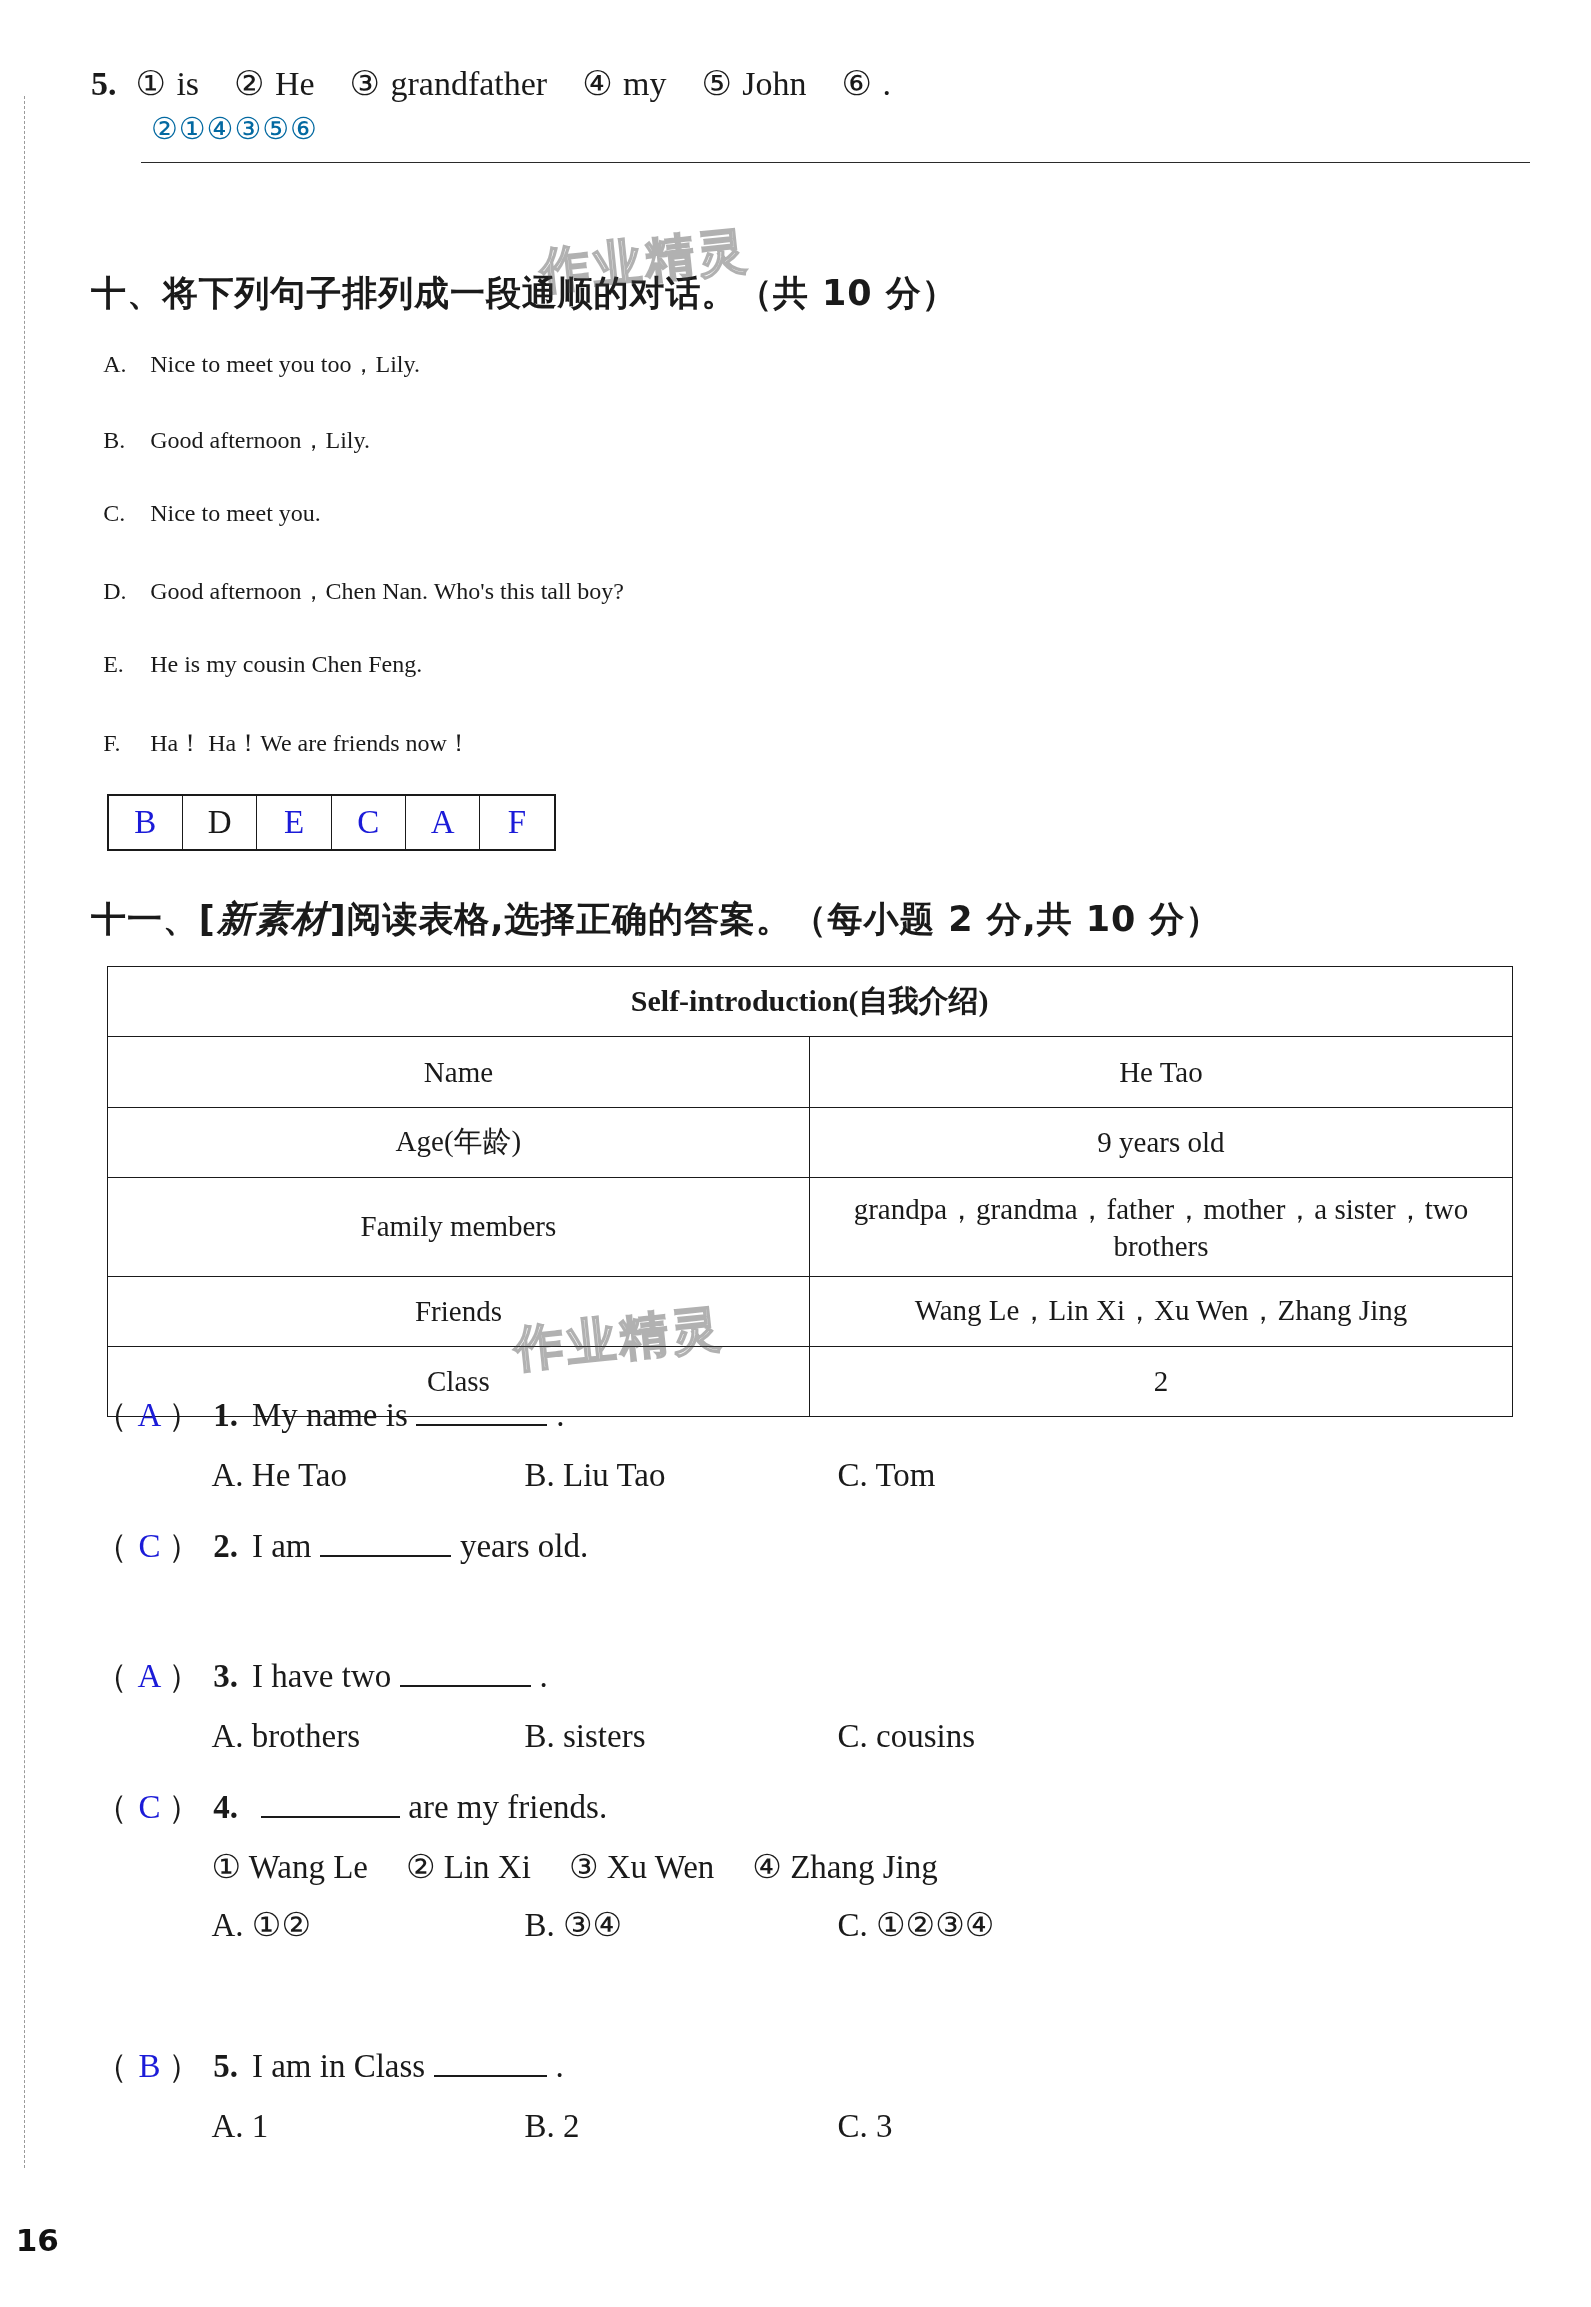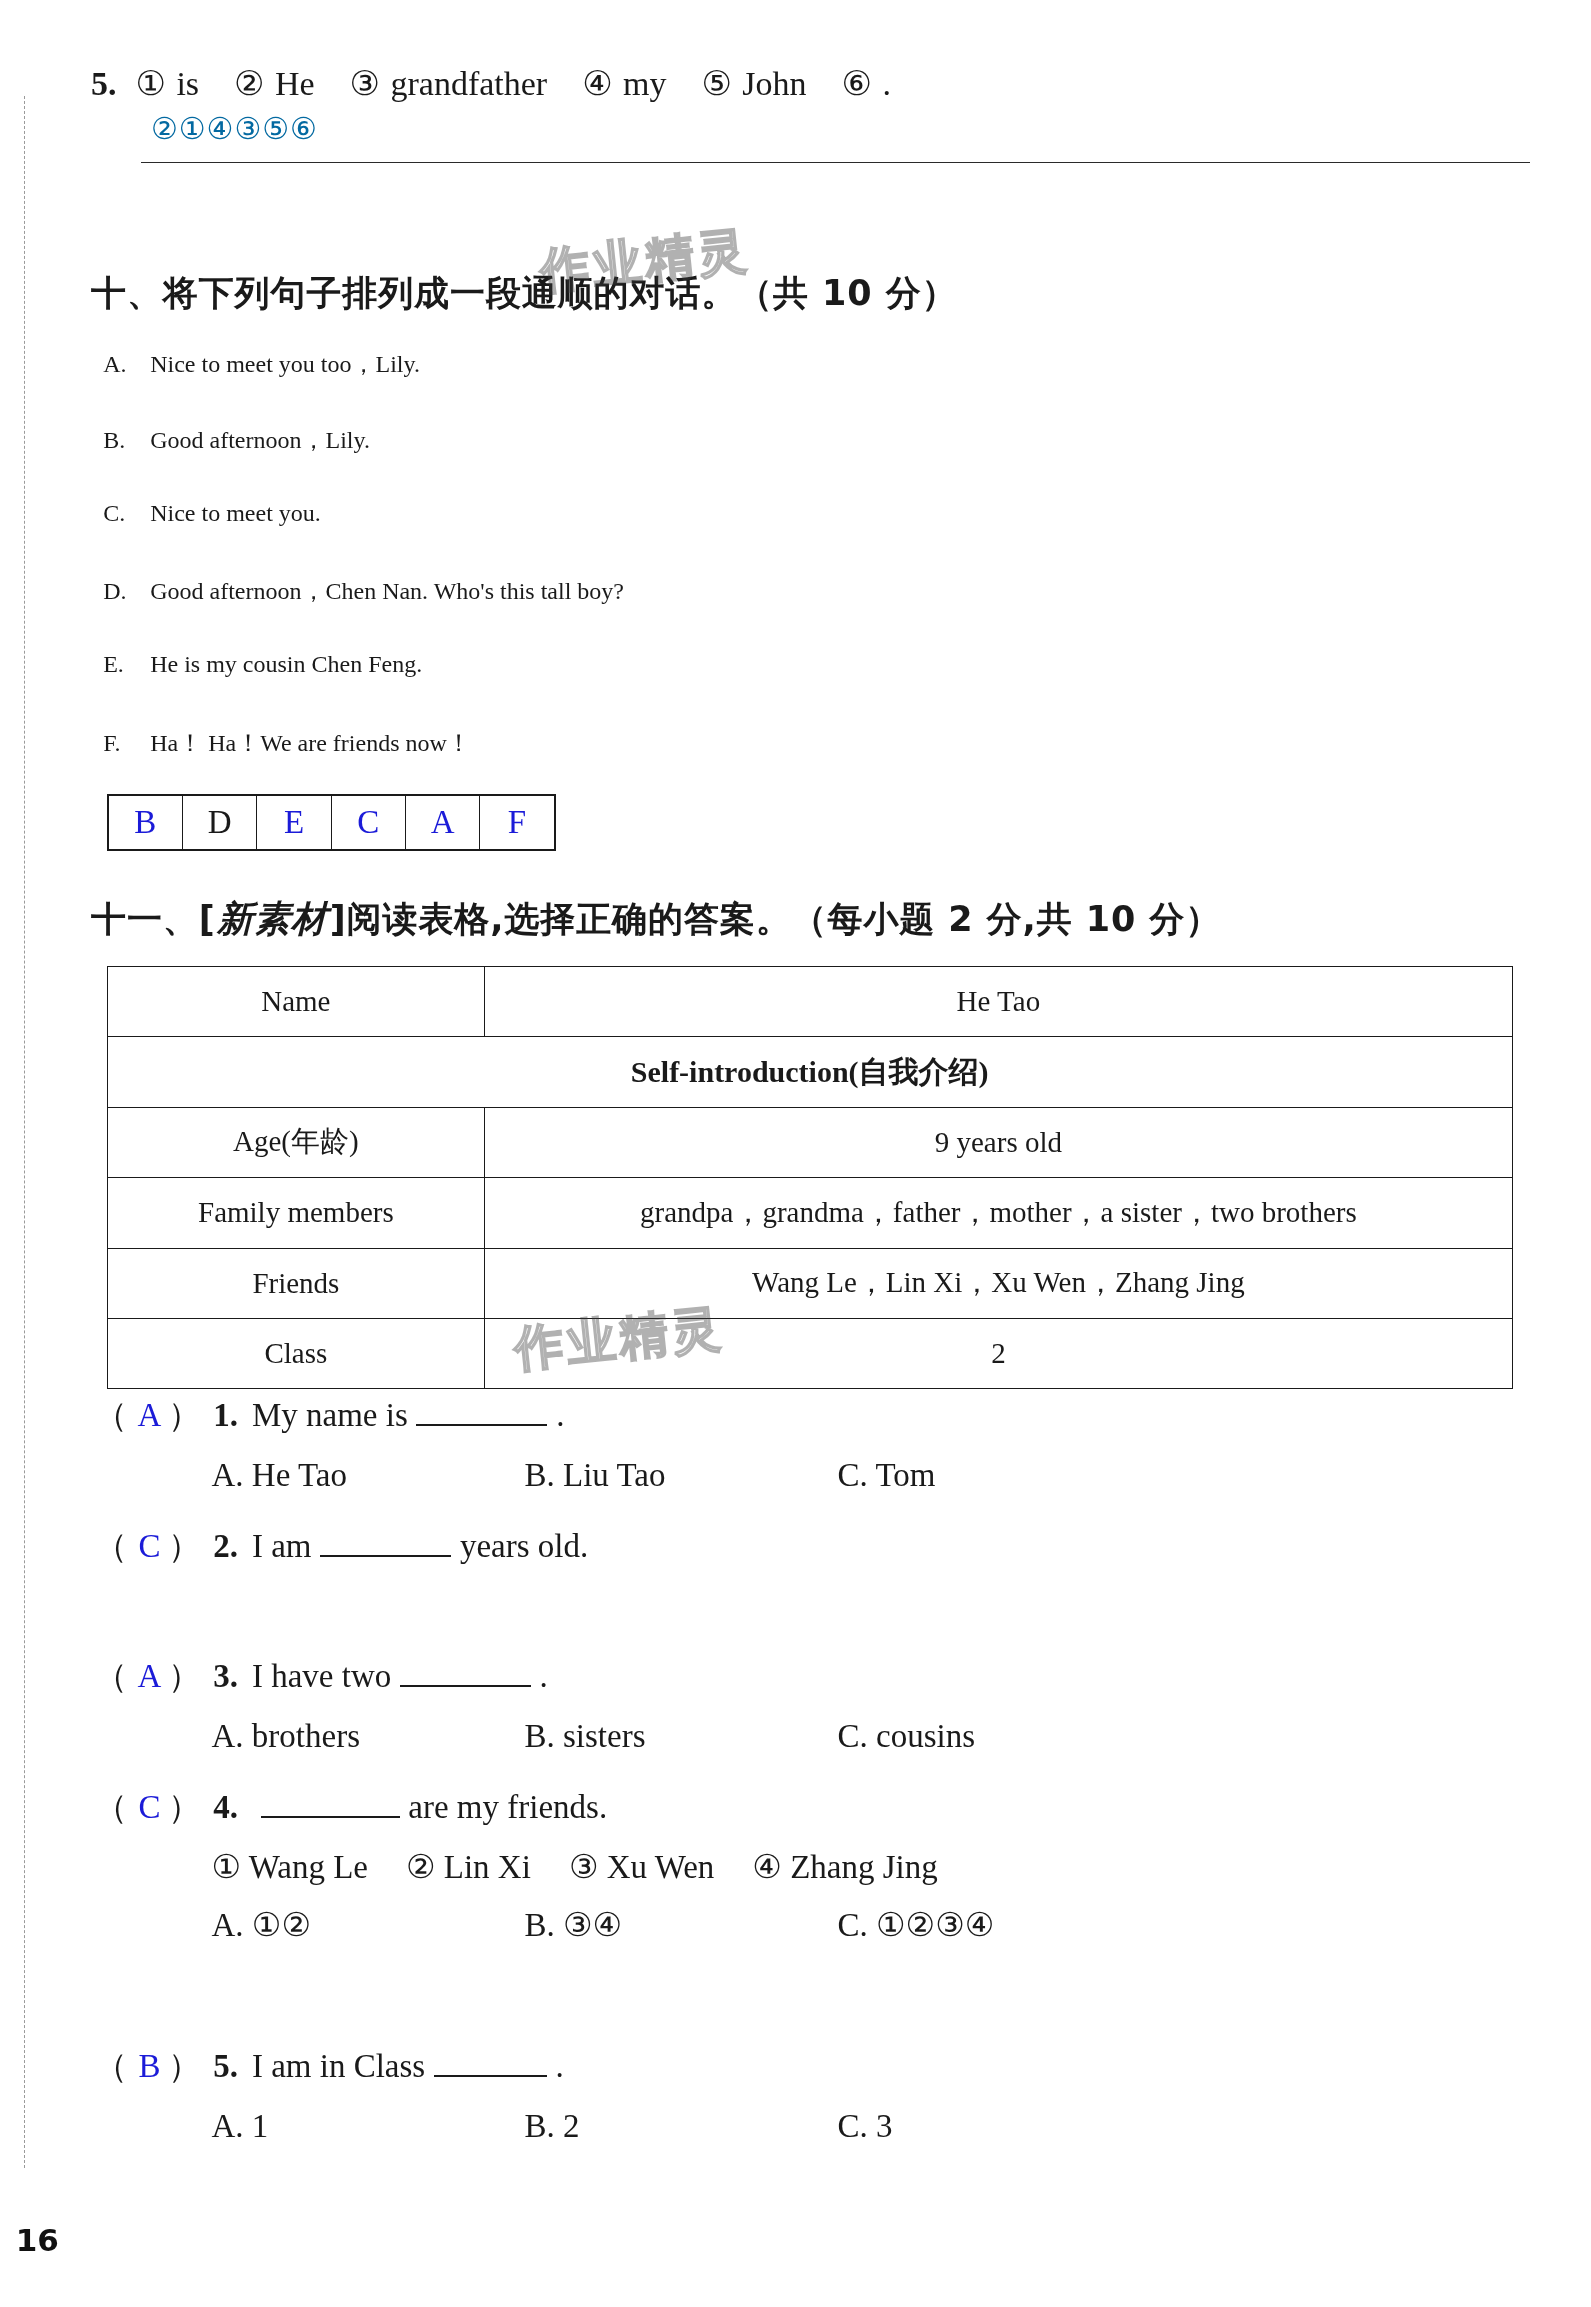--- a/index.html
+++ b/index.html
@@ -279,25 +279,25 @@
       <div class="cell blue">C</div>
       <div class="cell blue">A</div>
       <div class="cell blue">F</div>
     </div>
 
     <div class="section-head sec11"><span>十一、[</span><span class="tag">新素材</span><span>]阅读表格,选择正确的答案。（每小题 2 分,共 10 分）</span></div>
 
     <table class="intro-table">
       <tbody>
           <tr>
+        <td class="title" colspan="2">Self-introduction(自我介绍)</td>
+      </tr>
+      <tr>
         <td class="key">Name</td>
         <td>He Tao</td>
-      </tr>
-      <tr>
-        <td class="title" colspan="2">Self-introduction(自我介绍)</td>
       </tr>
       <tr>
         <td class="key">Age(年龄)</td>
         <td>9 years old</td>
       </tr>
       <tr>
         <td class="key">Family members</td>
         <td>grandpa，grandma，father，mother，a sister，two brothers</td>
       </tr>
       <tr>

